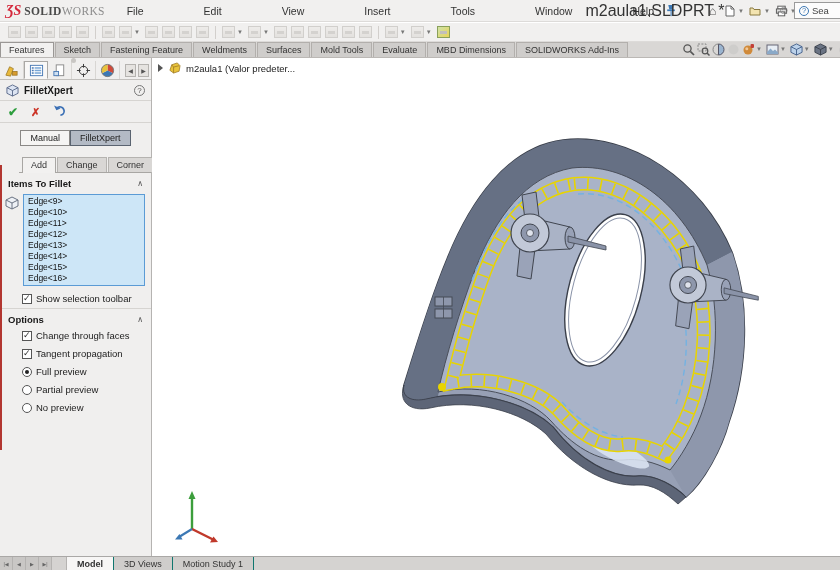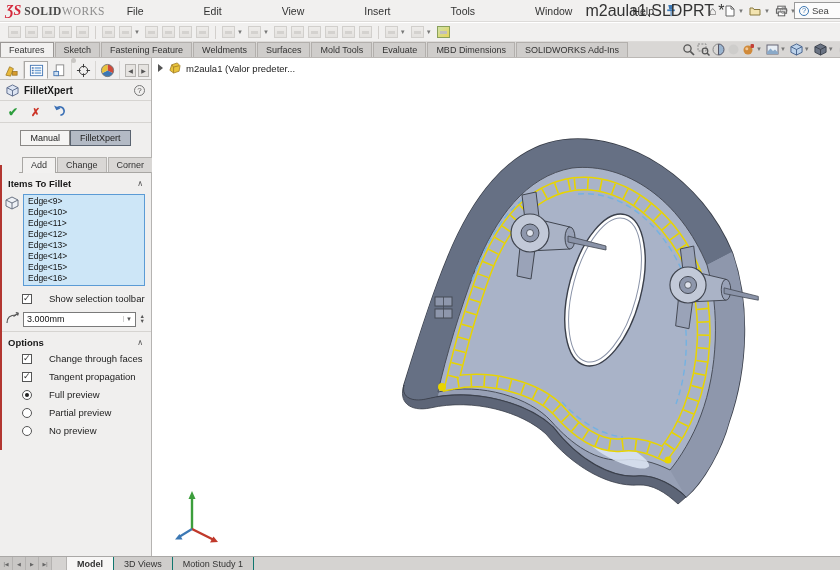--- a/index.html
+++ b/index.html
@@ -73,21 +73,21 @@
   .stab { font-size:9px; padding:2px 8px; background:#d9d7d5; border:1px solid #b5b3b0; border-bottom:none; margin-right:1px; color:#333; }
   .stab.active { background:#f2f1f0; border-color:#a8a6a3; position:relative; top:1px; padding-bottom:3px; }
   .sec-header { display:flex; align-items:center; justify-content:space-between; padding:5px 8px 3px 8px;
                 font-weight:bold; font-size:9.5px; color:#1a1a1a; }
   .chev { font-size:8px; color:#555; font-weight:normal; }
   .sec-sep { height:1px; background:#d6d4d1; margin-top:4px; }
   .sel-row { display:flex; margin-top:2px; padding:0 6px 0 5px; gap:3px; }
   .sel-icon { width:15px; padding-top:2px; }
   .edge-list { flex:1; height:92px; background:#cde6f7; border:1px solid #5b9bd5; padding:1px 0 0 4px;
                font-size:8.5px; line-height:11px; color:#111; overflow:hidden; }
-  .cb-row { display:flex; align-items:center; gap:17px; margin:7px 0 0 22px; }
+  .cb-row { display:flex; align-items:center; gap:4px; margin:7px 0 0 22px; }
   .cb { width:10px; height:10px; border:1px solid #555; background:#fff; position:relative; flex:none; }
   .cb.checked::after { content:"✓"; position:absolute; left:0px; top:-2px; font-size:9px; color:#333; }
   .rb { width:10px; height:10px; border:1px solid #555; border-radius:50%; background:#fff; position:relative; flex:none; }
   .rb.selected::after { content:""; position:absolute; left:2px; top:2px; width:4px; height:4px; border-radius:50%; background:#222; }
   .radius-row { display:flex; align-items:center; gap:3px; margin:7px 6px 0 5px; }
   .combo { flex:1; height:15px; border:1px solid #7a7a7a; background:#fff; display:flex; align-items:center; font-size:9px; }
   .combo-val { flex:1; padding-left:3px; color:#111; }
   .combo-dd { width:12px; text-align:center; font-size:6px; color:#555; border-left:1px solid #d0d0d0; }
   .spinner { display:flex; flex-direction:column; font-size:5.5px; color:#555; line-height:5px; padding-left:1px; }
   .apply-row { text-align:center; margin-top:7px; }
@@ -409,36 +409,20 @@
         <div>Edge&lt;15&gt;</div>
         <div>Edge&lt;16&gt;</div>
       </div>
     </div>
 
     <div class="cb-row">
       <span class="cb checked"></span>
       <span class="opt-label">Show selection toolbar</span>
     </div>
 
-    <div class="radius-row">
-      <span>
-        <svg width="15" height="14" viewBox="0 0 15 14">
-            <path d="M2 12 Q2 4 11 4" fill="none" stroke="#555" stroke-width="1.2"></path>
-            <path d="M13.5 2 L8.5 5.5 M13.5 2 L10.8 1.6 M13.5 2 L12.6 4.6" stroke="#555" stroke-width="1.1" fill="none"></path>
-          </svg>
-      </span>
-      <div class="combo">
-        <span class="combo-val">3.000mm</span>
-        <span class="combo-dd">▼</span>
-      </div>
-      <span class="spinner">
-          <span>▲</span>
-          <span>▼</span>
-        </span>
-    </div>
 
 
     <div class="sec-sep"></div>
     <div class="sec-header">
       <span>Options</span>
       <span class="chev">∧</span>
     </div>
 
     <div class="cb-row" style="margin-top:2px">
       <span class="cb checked"></span>

